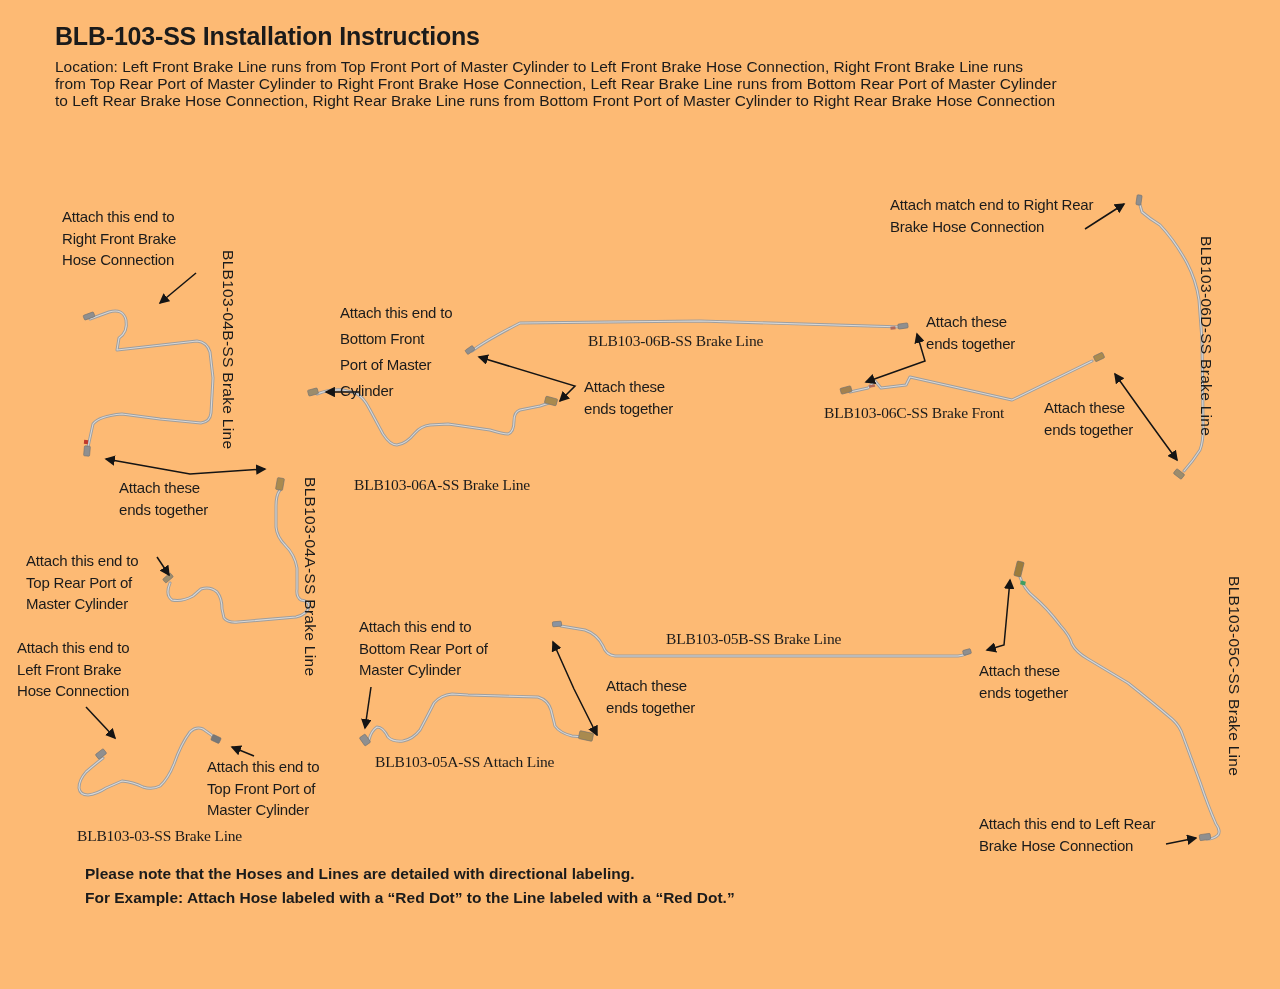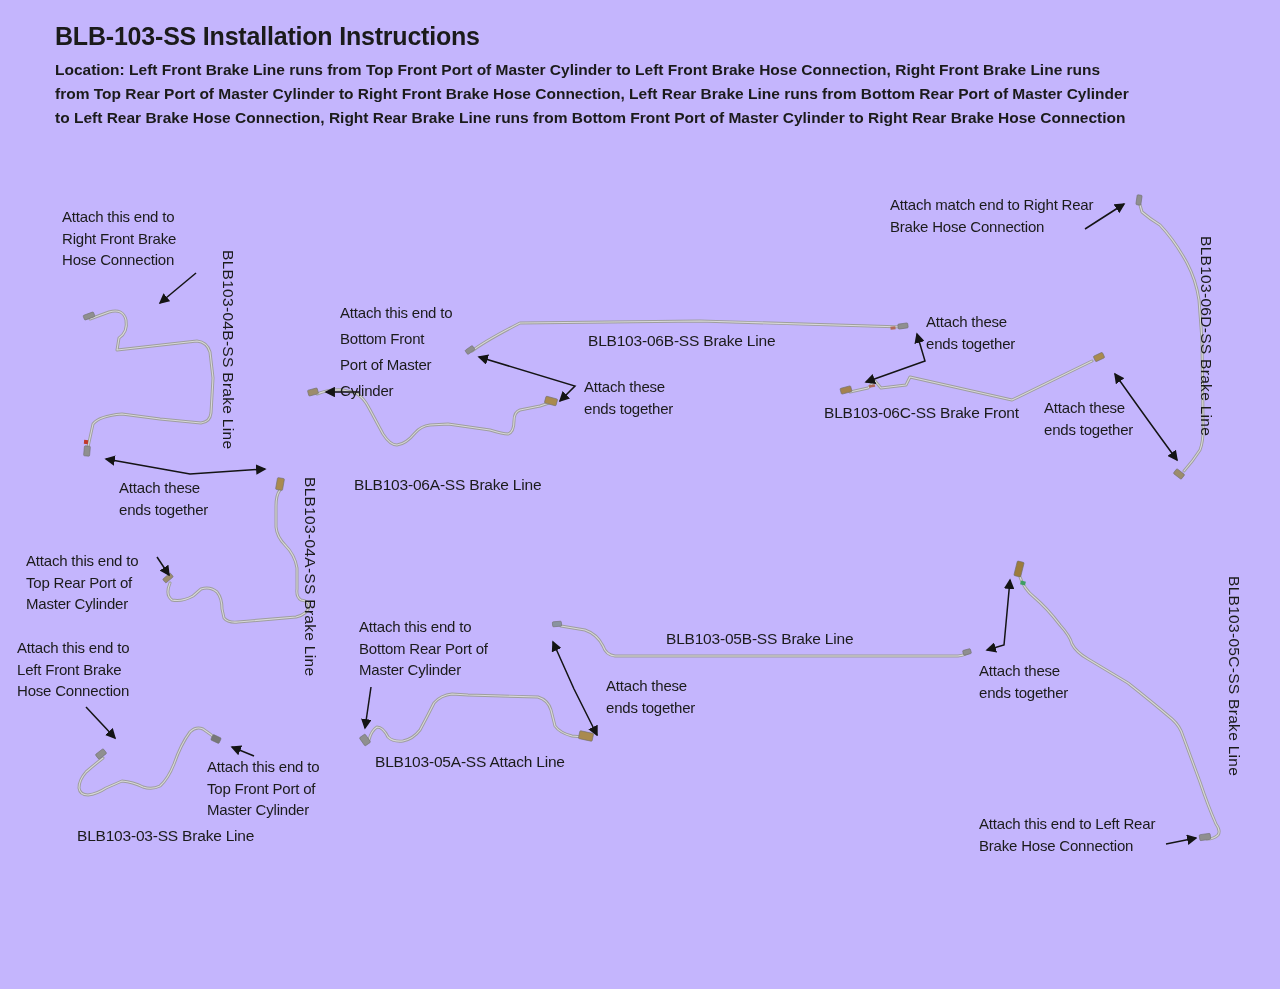--- a/index.html
+++ b/index.html
@@ -1,26 +1,26 @@
 <!DOCTYPE html>
 <html><head>
 <meta charset="utf-8">
 <style>
   html,body{margin:0;padding:0;background:#e8e8e8;}
   .page{
-    position:relative;width:1280px;height:989px;background:#c4b5fd;
+    position:relative;width:1280px;height:989px;background:#fdba74;
     font-family:"Liberation Sans","DejaVu Sans",sans-serif;color:#1b1b1b;overflow:hidden;
   }
   .abs{position:absolute;}
   .h-title{font-size:25px;font-weight:bold;letter-spacing:-0.2px;white-space:nowrap;}
-  .h-body{font-size:15.5px;font-weight:bold;line-height:24px;white-space:pre-line;width:1215px;}
+  .h-body{font-size:15.5px;font-weight:normal;line-height:17px;white-space:pre-line;width:1215px;}
   .h-intro{font-size:15.5px;font-weight:bold;white-space:nowrap;}
   .ann{font-size:15px;line-height:21.5px;letter-spacing:-0.2px;white-space:pre-line;}
   .ann.lh26{line-height:26px;}
-  .lbl{font-size:15.5px;letter-spacing:-0.2px;white-space:nowrap;}
+  .lbl{font-size:15.5px;letter-spacing:-0.2px;white-space:nowrap;font-family:Liberation Serif, serif;}
   .vlbl{writing-mode:vertical-rl;text-orientation:mixed;font-size:15.5px;letter-spacing:0.3px;white-space:nowrap;}
   .note{font-size:15.5px;font-weight:bold;line-height:24px;white-space:pre-line;}
   svg.canvas{position:absolute;left:0;top:0;}
   .tube{fill:none;stroke:#9e9e9e;stroke-width:3;stroke-linejoin:round;stroke-linecap:round;}
   .tube-hi{fill:none;stroke:#d8d8d8;stroke-width:1.1;stroke-linejoin:round;stroke-linecap:round;}
   .arrow{fill:none;stroke:#141414;stroke-width:1.5;}
 </style>
 </head>
 <body>
 
@@ -173,14 +173,16 @@
   <div class="abs lbl" style="left:824px;top:404px;">BLB103-06C-SS Brake Front</div>
   <div class="abs lbl" style="left:666px;top:630px;">BLB103-05B-SS Brake Line</div>
   <div class="abs lbl" style="left:375px;top:753px;">BLB103-05A-SS Attach Line</div>
   <div class="abs lbl" style="left:77px;top:827px;">BLB103-03-SS Brake Line</div>
 
   <div class="abs vlbl" style="left:219px;top:250px;">BLB103-04B-SS Brake Line</div>
   <div class="abs vlbl" style="left:301px;top:477px;">BLB103-04A-SS Brake Line</div>
   <div class="abs vlbl" style="left:1197px;top:236px;">BLB103-06D-SS Brake Line</div>
   <div class="abs vlbl" style="left:1225px;top:576px;">BLB103-05C-SS Brake Line</div>
 
+  <div class="abs note" style="left:85px;top:862px;">Please note that the Hoses and Lines are detailed with directional labeling.
+For Example: Attach Hose labeled with a “Red Dot” to the Line labeled with a “Red Dot.”</div>
 
 </div>
 
 </body></html>

